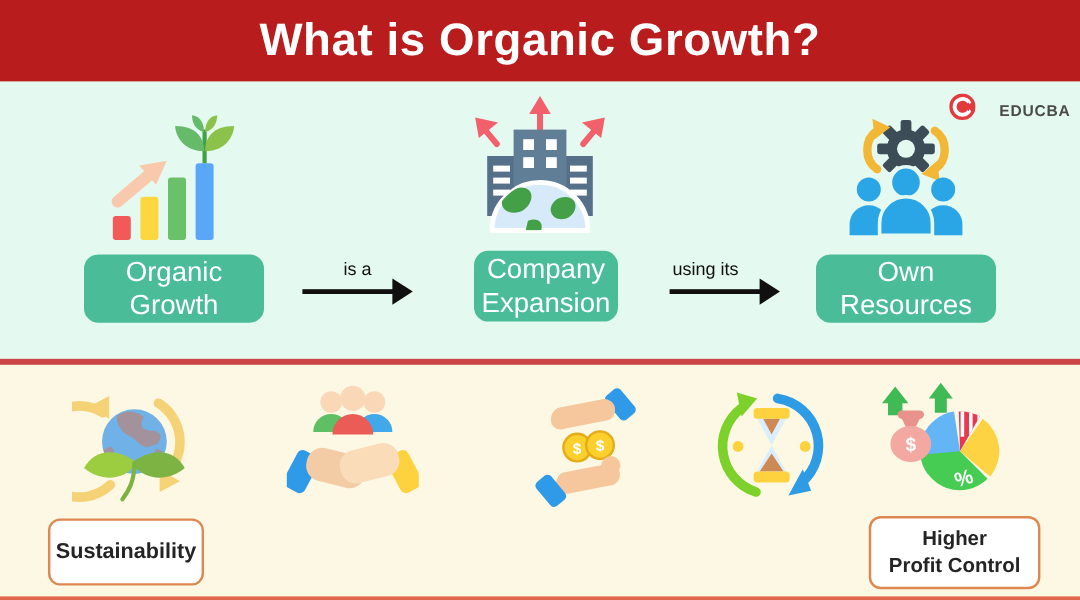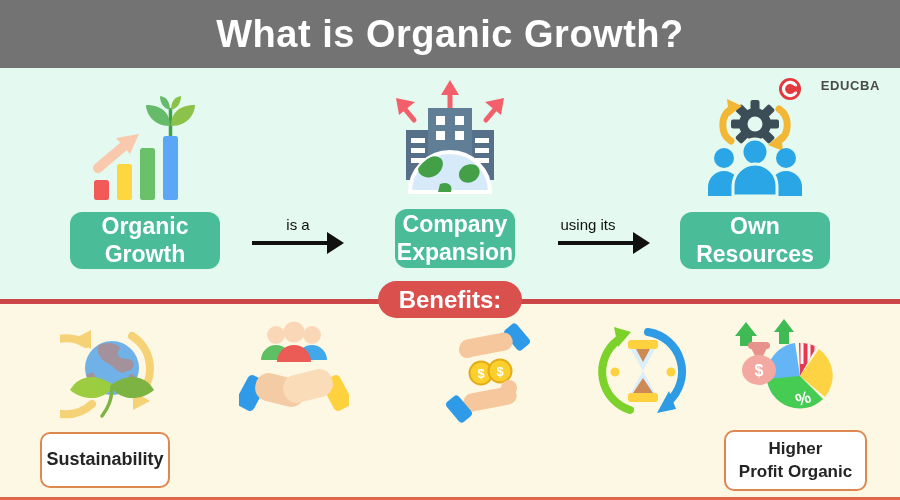--- a/index.html
+++ b/index.html
@@ -1,26 +1,26 @@
 <!DOCTYPE html>
 <html><head>
 <meta charset="utf-8">
 <style>
   *{margin:0;padding:0;box-sizing:border-box}
   body{font-family:"Liberation Sans",sans-serif;background:#fff}
   .stage{position:relative;width:900px;height:500px;overflow:hidden;background:#fdf8e4}
-  .header{position:absolute;top:0;left:0;width:900px;height:68px;background:#737373;display:flex;align-items:center;justify-content:center}
+  .header{position:absolute;top:0;left:0;width:900px;height:68px;background:#b91c1c;display:flex;align-items:center;justify-content:center}
   .header .title{color:#fff;font-size:38px;font-weight:bold;letter-spacing:.5px}
   .definition{position:absolute;top:68px;left:0;width:900px;height:231px;background:#e4faf0}
   .icon-box{position:absolute}
-  .node-btn{position:absolute;background:#4abd98;border-radius:12px;color:#fff;font-weight:bold;font-size:23px;line-height:1.18;display:flex;align-items:center;justify-content:center;text-align:center;white-space:pre-line}
+  .node-btn{position:absolute;background:#4abd98;border-radius:12px;color:#fff;font-weight:normal;font-size:23px;line-height:1.18;display:flex;align-items:center;justify-content:center;text-align:center;white-space:pre-line}
   .conn-label{position:absolute;font-size:15px;font-weight:normal;color:#101010;text-align:center}
   .conn-line{position:absolute;height:4px;background:#101010}
   .conn-head{position:absolute;width:0;height:0;border-top:11px solid transparent;border-bottom:11px solid transparent;border-left:17px solid #101010}
-  .brand{position:absolute;top:10px;right:20px;display:flex;align-items:flex-start;gap:20px}
+  .brand{position:absolute;top:10px;right:8px;display:flex;align-items:flex-end;gap:20px}
   .brand-name{font-size:13px;font-weight:600;color:#4a4a4a;letter-spacing:.6px}
   .divider{position:absolute;top:299px;left:0;width:900px;height:5px;background:#cc4647;z-index:2}
   .benefits-pill{position:absolute;top:281px;left:378px;width:144px;height:37px;background:#d9504c;border-radius:19px;display:flex;align-items:center;justify-content:center;color:#fff;font-weight:bold;font-size:24px;z-index:3}
   .benefits{position:absolute;top:304px;left:0;width:900px;height:196px;background:#fdf8e4}
   .benefit-box{position:absolute;background:#fff;border:2px solid #dd8851;border-radius:10px;display:flex;align-items:center;justify-content:center;text-align:center;font-weight:bold;color:#242424;font-size:17px;line-height:1.3;white-space:pre-line;padding:2px 4px}
   .strip{position:absolute;top:497px;left:0;width:900px;height:3px;background:#e1674c}
   svg{display:block}
 </style>
 </head>
 <body>
@@ -130,21 +130,20 @@
         <path d="M78 102 v-9 a16 16 0 0 1 32 0 v9 z" fill="#2aa5e5"></path>
         <circle cx="63" cy="58" r="13" fill="#2aa5e5" stroke="#e4faf0" stroke-width="3"></circle>
         <path d="M41 102 v-10 a22 22 0 0 1 44 0 v10 z" fill="#2aa5e5" stroke="#e4faf0" stroke-width="3"></path>
       </svg>
     </div>
     <div class="node-btn" style="left:680px;top:144px;width:150px;height:57px">Own
 Resources</div>
   </div>
 
   <div class="divider"></div>
-  <div class="benefits-pill">Benefits:</div>
 
   <div class="benefits">
 
     <div class="icon-box" style="left:60px;top:18px">
       <svg width="104" height="104" viewBox="0 0 104 104">
         <path d="M32 82 A 38 38 0 1 1 26 22" stroke="#f6d276" stroke-width="8" fill="none" stroke-linecap="round"></path>
         <polygon points="31,8 14,17 31,27" fill="#f6d276"></polygon>
         <path d="M72 14 A 38 38 0 0 1 78 74" stroke="#f6d276" stroke-width="8" fill="none" stroke-linecap="round"></path>
         <polygon points="73,88 90,79 73,69" fill="#f6d276"></polygon>
         <circle cx="52" cy="46" r="27" fill="#70b2e8"></circle>
@@ -228,17 +227,17 @@
         <text x="72" y="86" font-size="17" font-weight="bold" fill="#fff" text-anchor="middle" transform="rotate(-18 72 86)" font-family="Liberation Sans, sans-serif">%</text>
         <path d="M7 28 v-10 h-5 l11 -14 11 14 h-5 v10 z" fill="#3fba54"></path>
         <path d="M46 26 v-12 h-5 l10 -13 10 13 h-5 v12 z" fill="#3fba54"></path>
         <path d="M18 30 L34 30 L30 38 L22 38 Z" fill="#e8928c"></path>
         <rect x="15" y="24" width="22" height="7" rx="3.5" fill="#e8928c"></rect>
         <ellipse cx="26" cy="52" rx="17" ry="15" fill="#f3a9a2"></ellipse>
         <text x="26" y="58" font-size="16" font-weight="bold" fill="#fff" text-anchor="middle" font-family="Liberation Sans, sans-serif">$</text>
       </svg>
     </div>
     <div class="benefit-box" style="left:724px;top:126px;width:143px;height:61px">Higher
-Profit Organic</div>
+Profit Control</div>
   </div>
 
   <div class="strip"></div>
 </div>
 
 </body></html>

